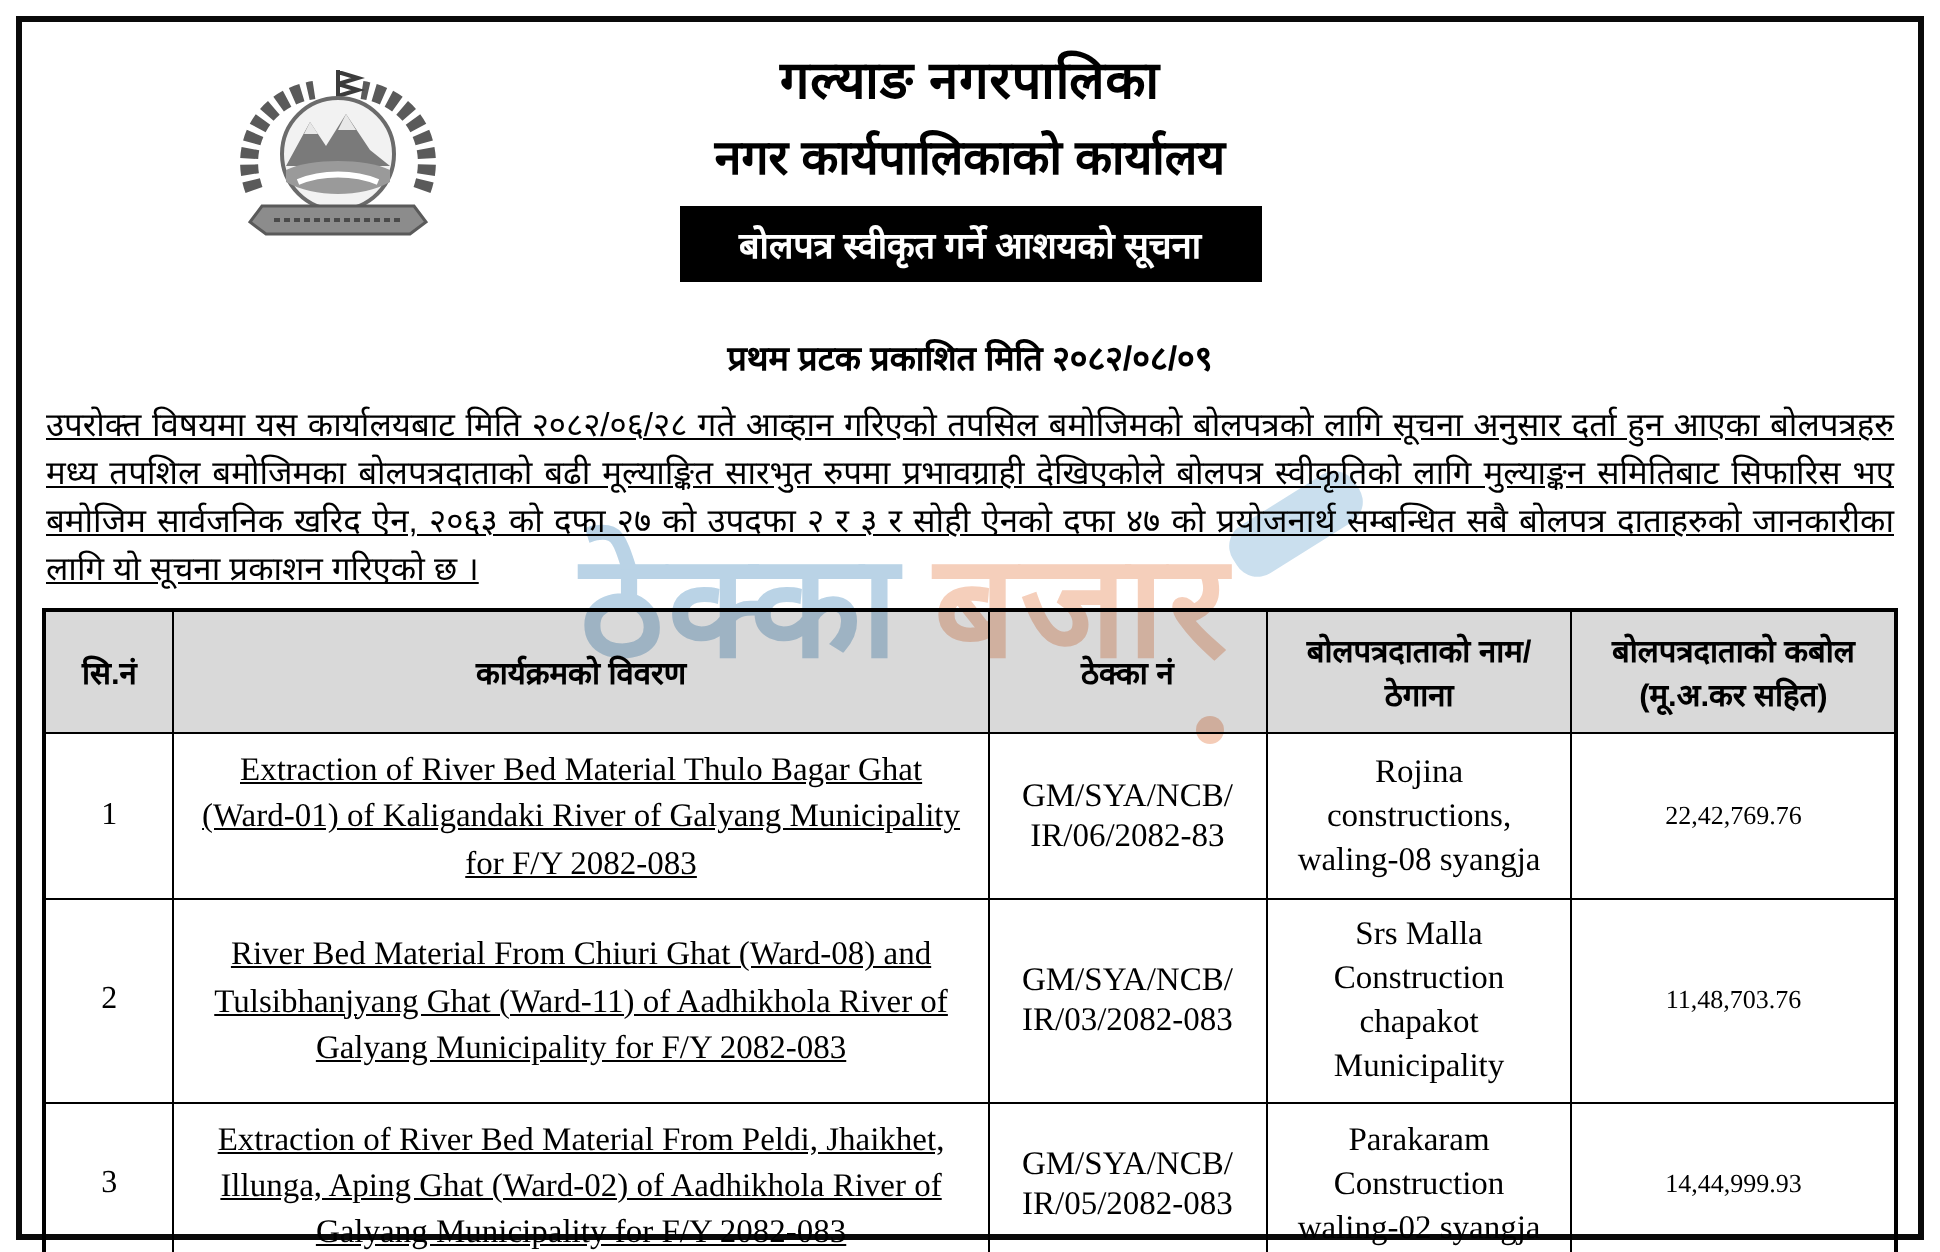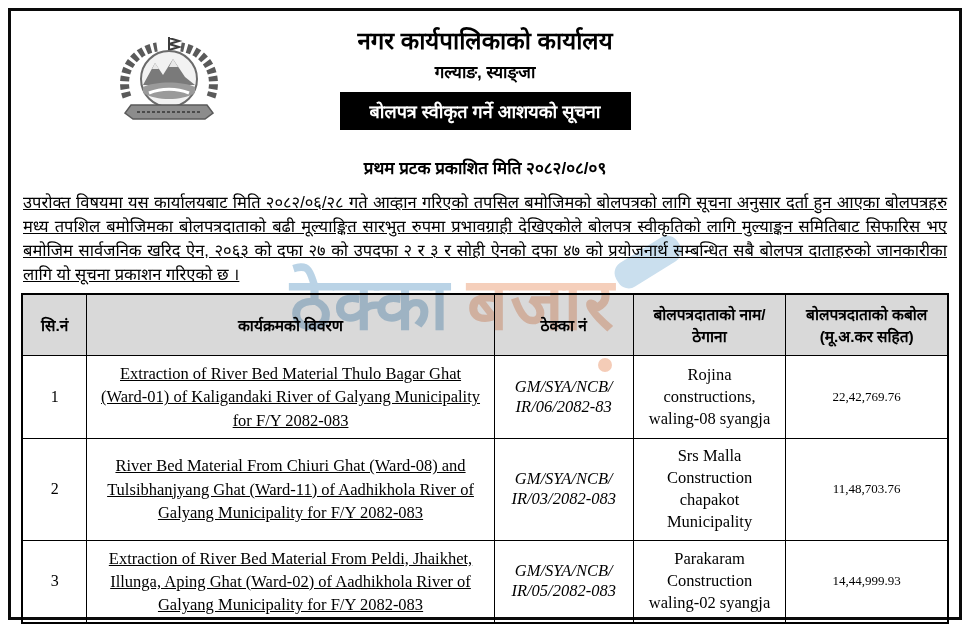--- a/index.html
+++ b/index.html
@@ -23,21 +23,21 @@
   .para { margin:11px 2px 0; font-size:16.5px; line-height:1.46; text-align:justify;text-decoration:underline; }
 
   
   table { width:100%; border-collapse:collapse; margin-top:7px;
           border:2px solid #000; }
   th, td { border:1px solid #000; text-align:center; vertical-align:middle; }
   th { background:#d9d9d9; font-size:15.5px; font-weight:bold; padding:8px 6px; height:54px; }
   td { font-family:"Liberation Serif", serif; font-size:16.5px; padding:6px 8px; height:74px; }
   td.sn { font-size:16px; width:66px; }
   td.desc { width:415px; line-height:1.4;text-decoration:underline; }
-  td.cno { width:142px; white-space:pre-line;font-style:italic; }
+  td.cno { width:142px; white-space:pre-line; }
   td.bidder { width:156px; line-height:1.35; }
   td.amount { width:148px; font-size:13px; }
   col.c1{width:7%} col.c2{width:44%} col.c3{width:15%} col.c4{width:16.5%} col.c5{width:17.5%}
 
   
   .wm { position:absolute; left:290px; top:268px; z-index:10; pointer-events:none;
         mix-blend-mode:multiply; font-weight:bold; line-height:1; white-space:nowrap; }
   .wm-text { font-size:72px; letter-spacing:2px; }
   .wm1 { opacity:.85; }
   .wm2 { opacity:.8; margin-left:16px; }
@@ -71,22 +71,22 @@
 
         <circle cx="60" cy="44" r="28" fill="#f2f2f2" stroke="#6b6b6b" stroke-width="2"></circle>
         <path d="M34,50 L46,28 L54,40 L64,24 L76,42 L86,50 Z" fill="#7a7a7a"></path>
         <path d="M46,28 L50,34 L43,34 Z M64,24 L69,32 L60,32 Z" fill="#e8e8e8"></path>
         <path d="M34,52 C46,46 74,46 86,52 L86,58 C72,66 48,66 34,58 Z" fill="#9a9a9a"></path>
         <path d="M40,58 C52,53 68,53 80,58" fill="none" stroke="#fff" stroke-width="3"></path>
 
         <path d="M22,70 L98,70 L104,78 L96,84 L24,84 L16,78 Z" fill="#8c8c8c" stroke="#5a5a5a" stroke-width="1.5"></path>
         <line x1="28" y1="77" x2="92" y2="77" stroke="#4a4a4a" stroke-width="2" stroke-dasharray="3 2"></line>
       </svg>
+      <div class="org">गल्याङ नगरपालिका</div>
       <div class="office">नगर कार्यपालिकाको कार्यालय</div>
-      <div class="addr">गल्याङ, स्याङ्जा</div>
       <div>
         <span class="banner">बोलपत्र स्वीकृत गर्ने आशयको सूचना</span>
       </div>
       <div class="pub">प्रथम प्रटक प्रकाशित मिति २०८२/०८/०९</div>
     </div>
 
     <div class="para">उपरोक्त विषयमा यस कार्यालयबाट मिति २०८२/०६/२८ गते आव्हान गरिएको तपसिल बमोजिमको बोलपत्रको लागि सूचना अनुसार दर्ता हुन आएका बोलपत्रहरु मध्य तपशिल बमोजिमका बोलपत्रदाताको बढी मूल्याङ्कित सारभुत रुपमा प्रभावग्राही देखिएकोले बोलपत्र स्वीकृतिको लागि मुल्याङ्कन समितिबाट सिफारिस भए बमोजिम सार्वजनिक खरिद ऐन, २०६३ को दफा २७ को उपदफा २ र ३ र सोही ऐनको दफा ४७ को प्रयोजनार्थ सम्बन्धित सबै बोलपत्र दाताहरुको जानकारीका लागि यो सूचना प्रकाशन गरिएको छ ।</div>
 
     <table>
       <colgroup>

